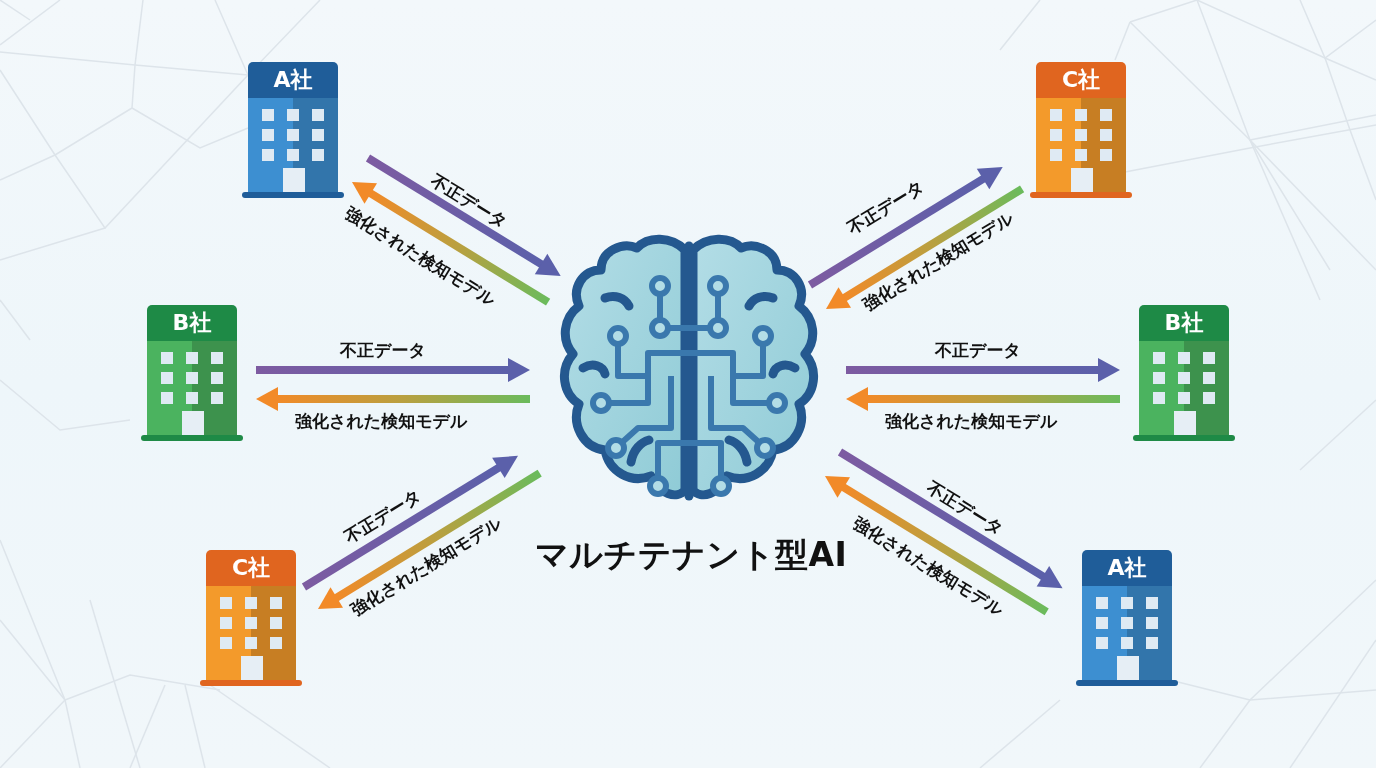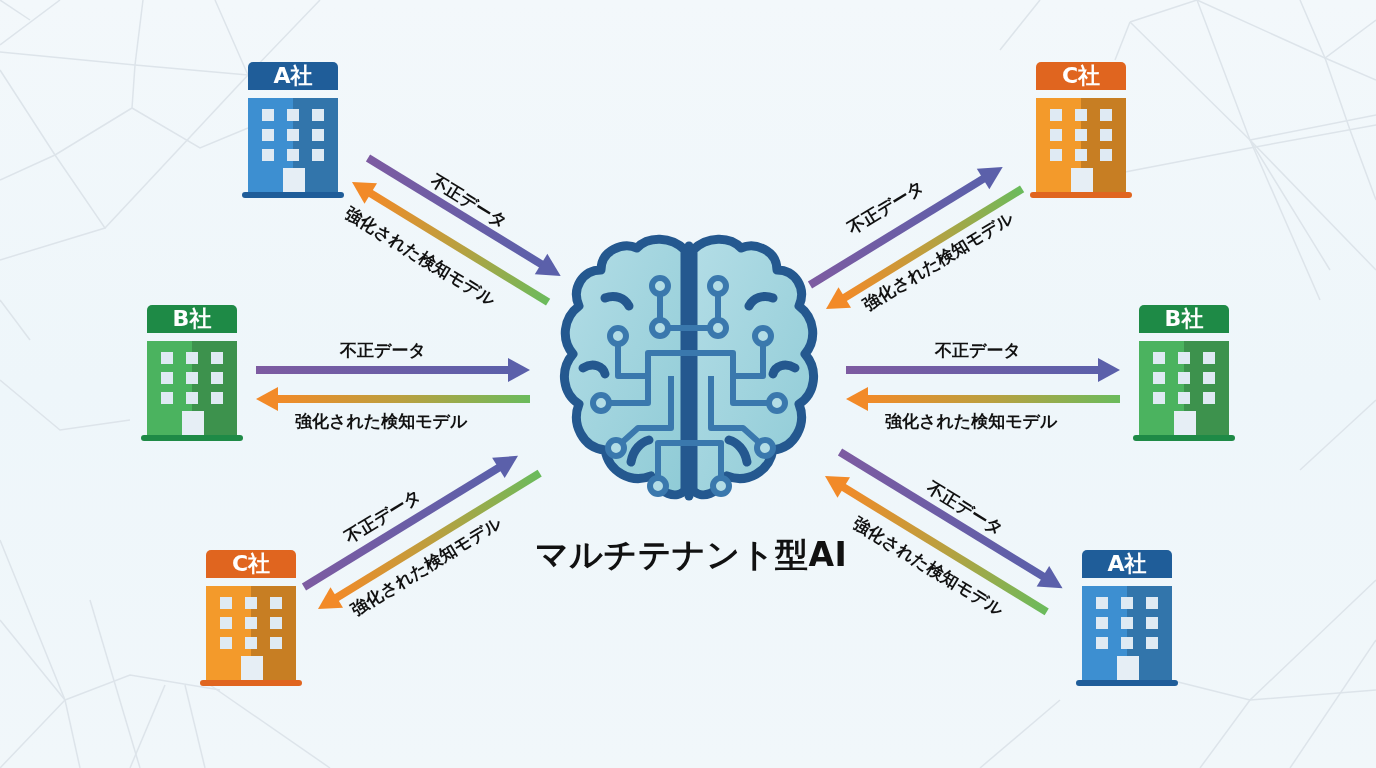--- a/index.html
+++ b/index.html
@@ -6,21 +6,21 @@
   body {
     width:1376px; height:768px; overflow:hidden; position:relative;
     background: linear-gradient(180deg,#f3f8fb 0%,#eef6fa 50%,#f1f7fa 100%);
     font-family: "DejaVu Sans", "Liberation Sans", sans-serif;
   }
   #bg-lines { position:absolute; left:0; top:0; width:1376px; height:768px; }
   .building {
     position:absolute; width:90px; height:136px;
   }
   .building .roof {
-    position:absolute; left:0; top:0; width:90px; height:28px;
+    position:absolute; left:0; top:0; width:90px; height:36px;
     border-radius:5px 5px 0 0;
     color:#fff; font-weight:bold; font-size:22px;
     display:flex; align-items:center; justify-content:center;
     letter-spacing:0px;
   }
   .building .body {
     position:absolute; left:0; top:36px; width:90px; height:96px;
   }
   .building .body .shade {
     position:absolute; right:0; top:0; width:45px; height:96px; opacity:0.18; background:#000;

